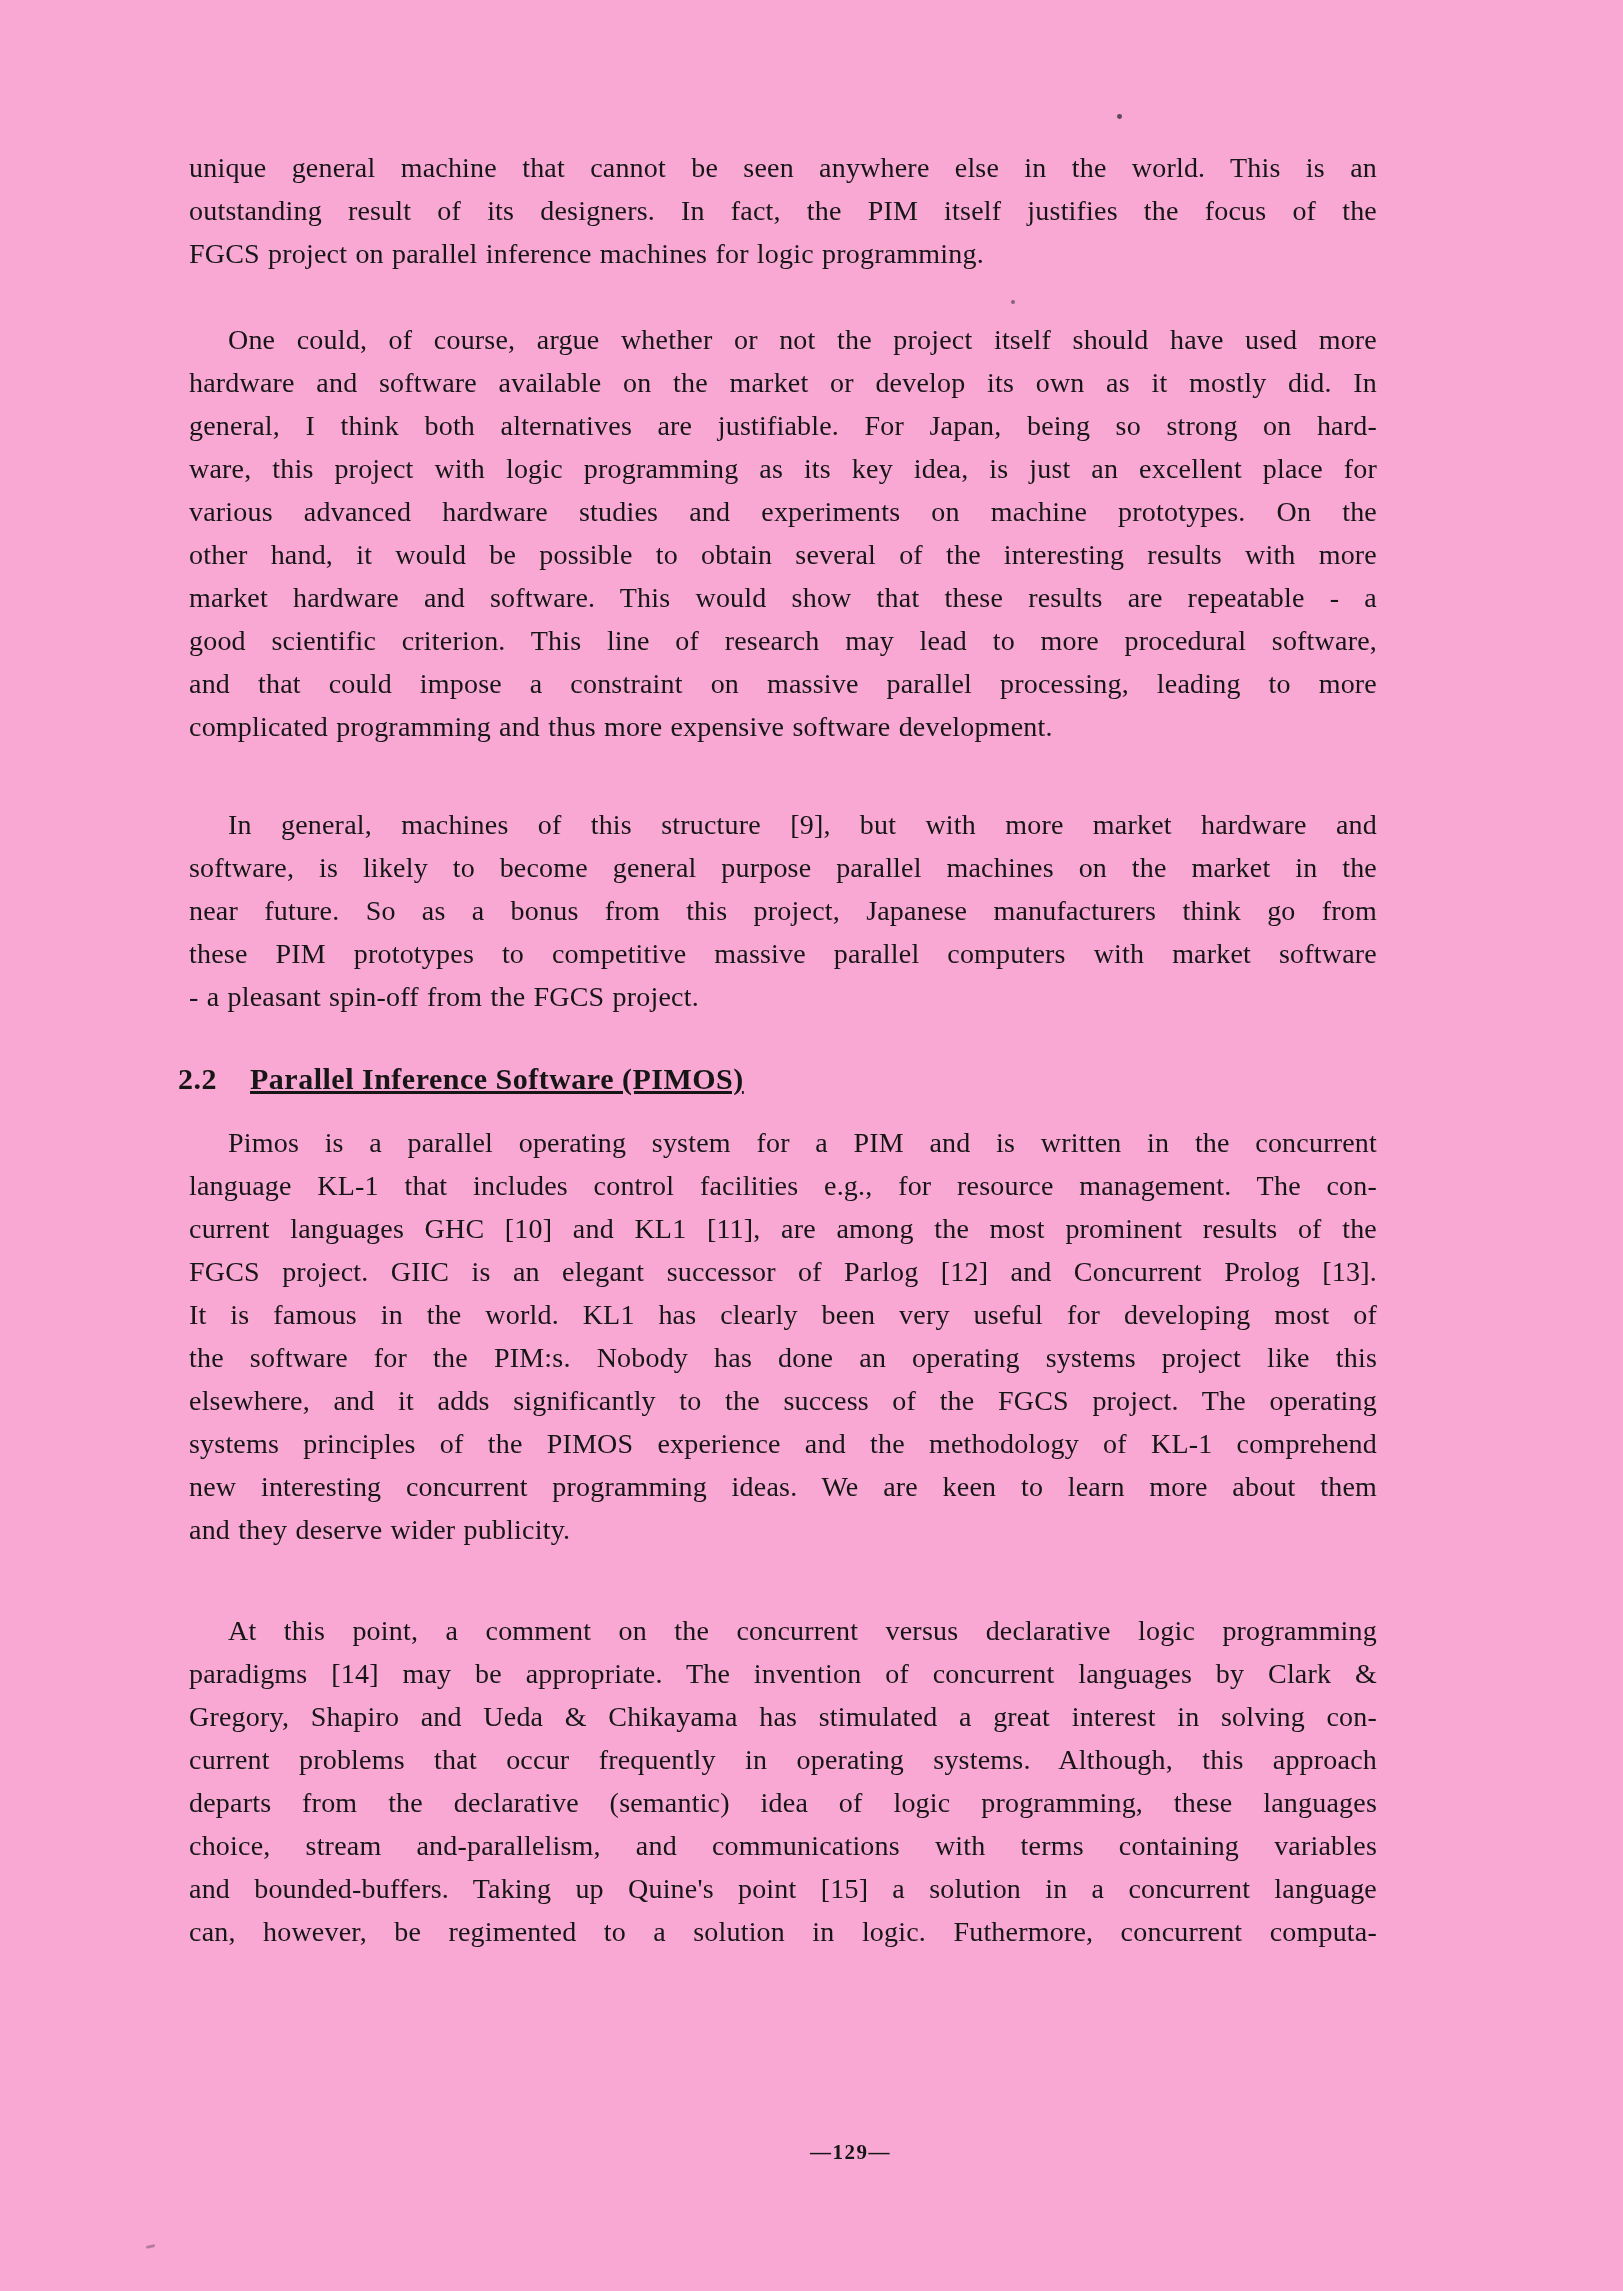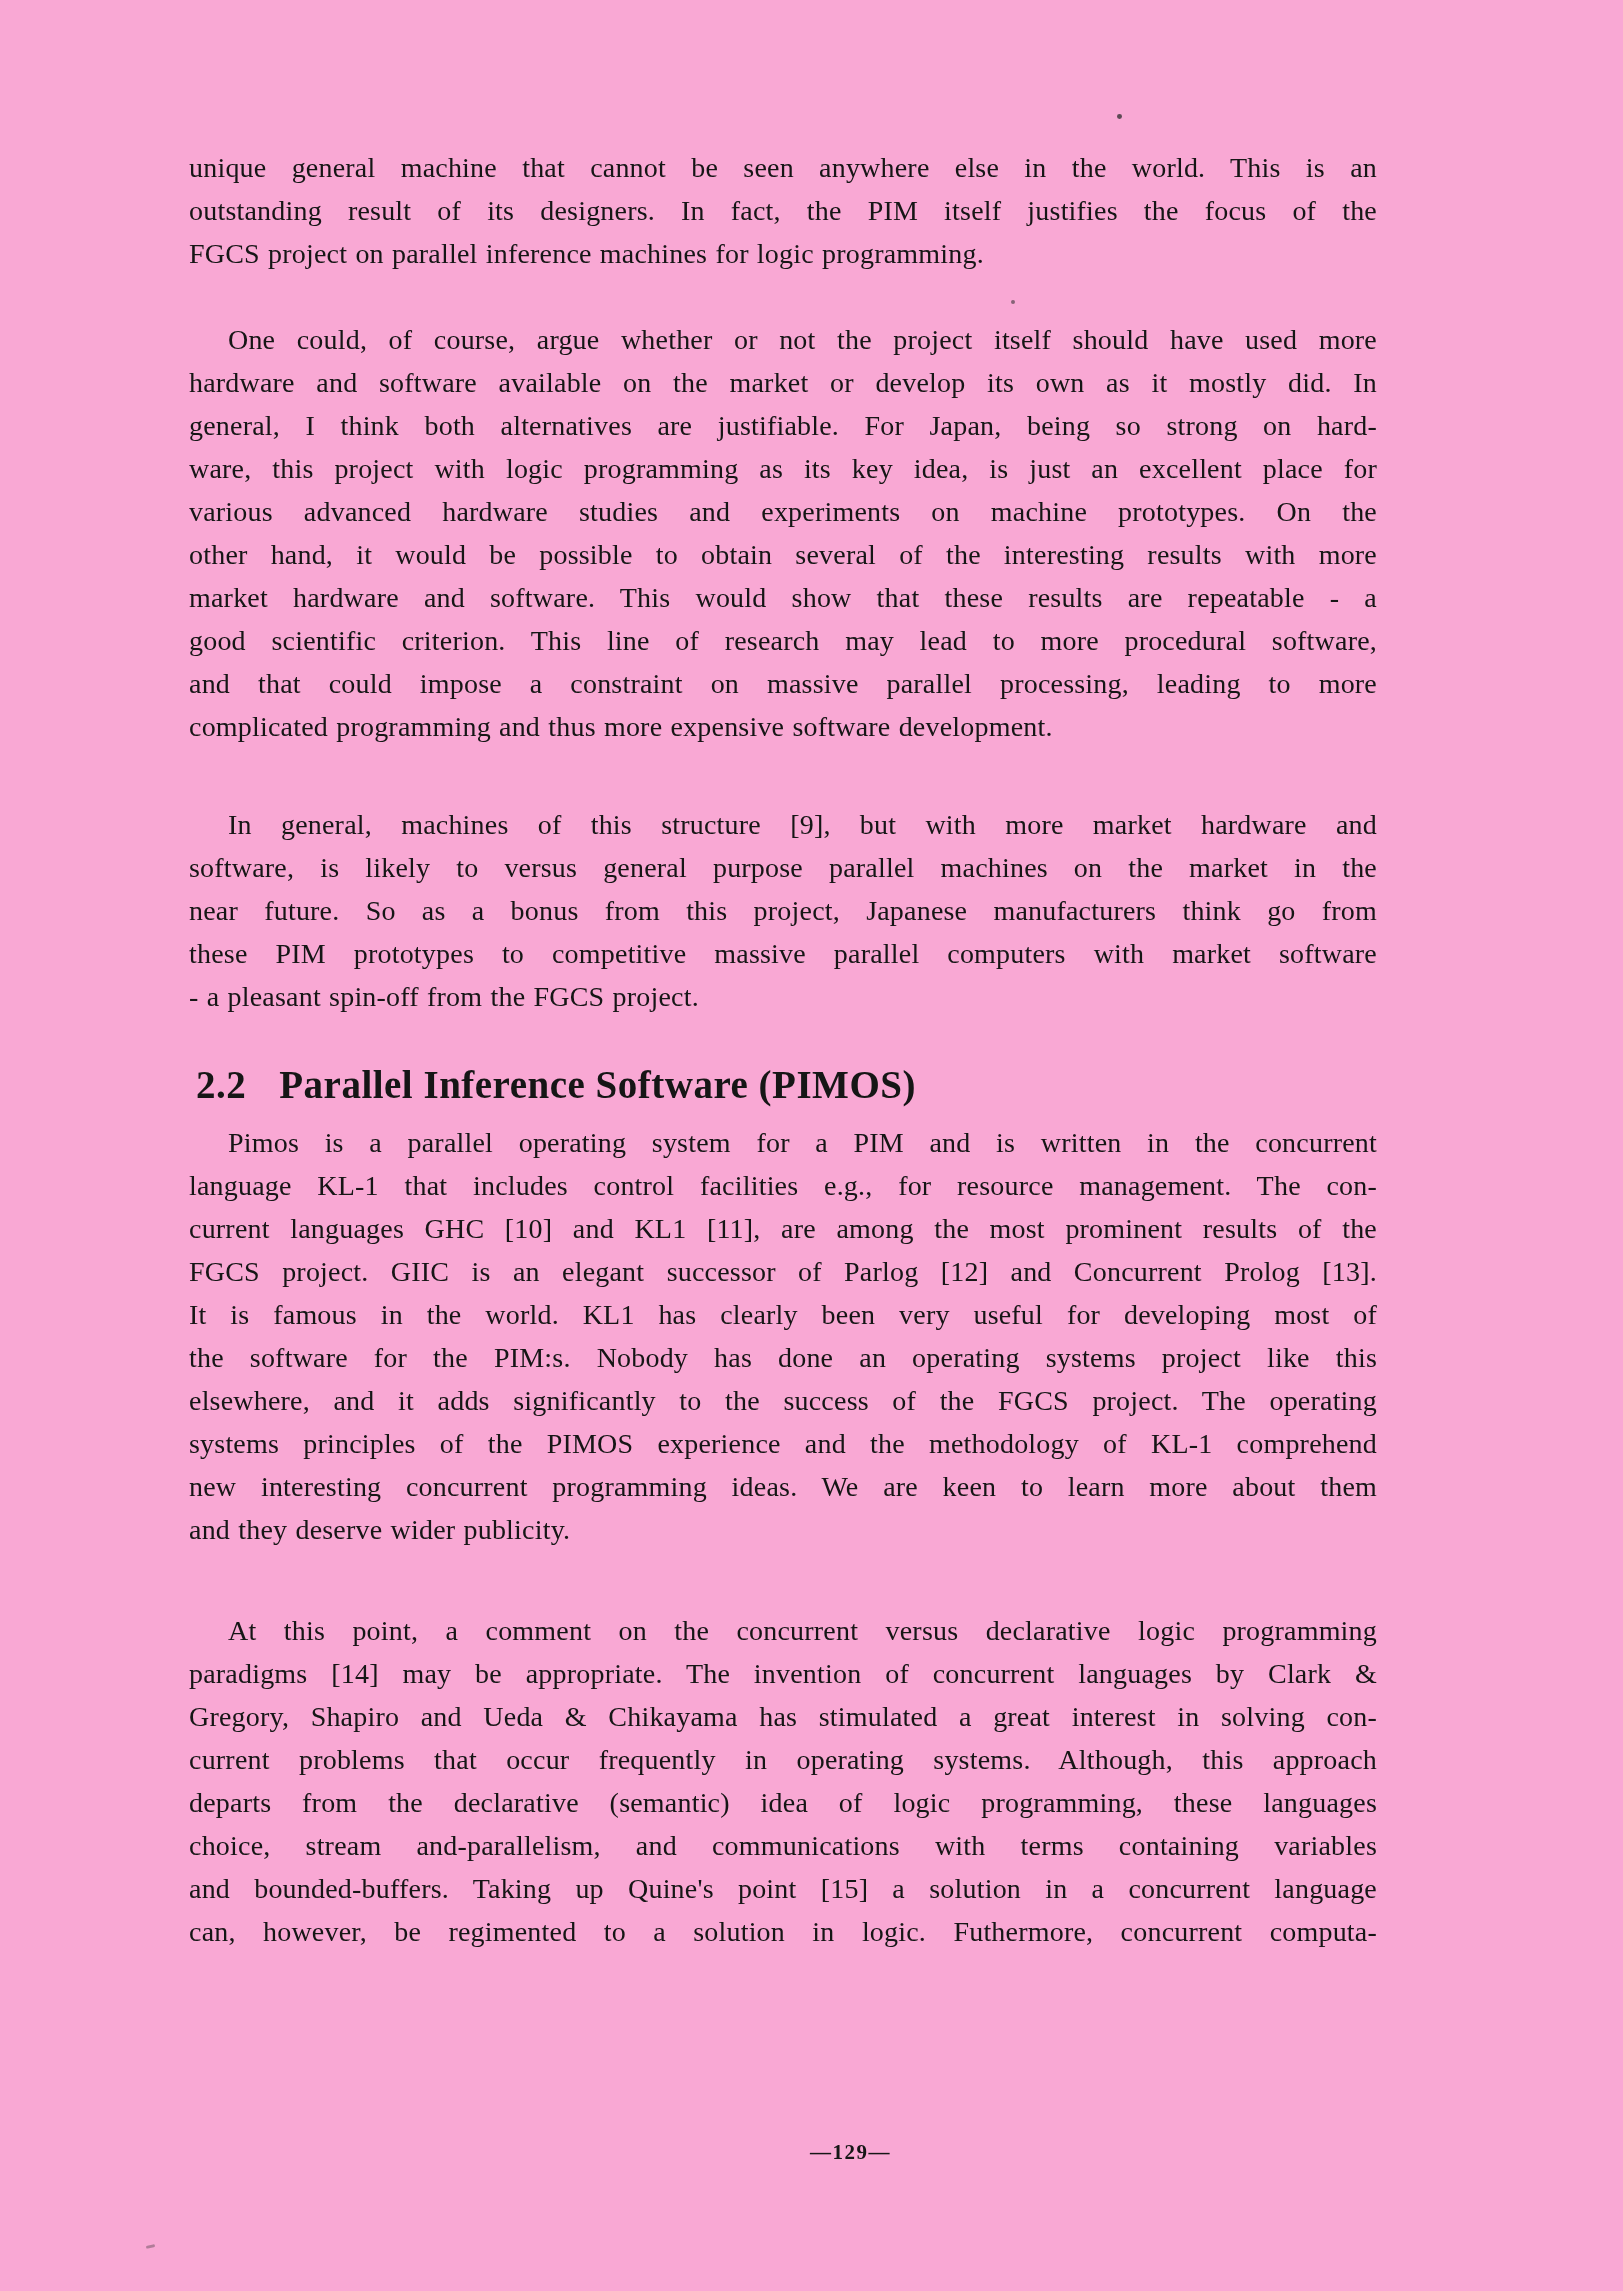--- a/index.html
+++ b/index.html
@@ -32,26 +32,27 @@
     word-spacing: 1px;
   }
   .line.plain {
     text-align-last: left;
   }
   .line.indent {
     text-indent: 39px;
   }
   .heading {
     position: absolute;
-    left: 196px;
+    left: 178px;
     top: 1062px;
-    font-size: 39px;
+    font-size: 30px;
     font-weight: bold;
     letter-spacing: 0.5px;
     white-space: nowrap;
+    text-decoration: underline;
   }
   .heading .num {
     display: inline-block;
     margin-right: 33px;
   }
   .footer-pageno {
     position: absolute;
     left: 777px;
     top: 2140px;
     width: 147px;
@@ -92,21 +93,21 @@
       <div class="line">various advanced hardware studies and experiments on machine prototypes. On the</div>
       <div class="line">other hand, it would be possible to obtain several of the interesting results with more</div>
       <div class="line">market hardware and software. This would show that these results are repeatable - a</div>
       <div class="line">good scientific criterion. This line of research may lead to more procedural software,</div>
       <div class="line">and that could impose a constraint on massive parallel processing, leading to more</div>
       <div class="line plain">complicated programming and thus more expensive software development.</div>
     </div>
 
   <div class="para" style="top:803px">
       <div class="line indent">In general, machines of this structure [9], but with more market hardware and</div>
-      <div class="line">software, is likely to versus general purpose parallel machines on the market in the</div>
+      <div class="line">software, is likely to become general purpose parallel machines on the market in the</div>
       <div class="line">near future. So as a bonus from this project, Japanese manufacturers think go from</div>
       <div class="line">these PIM prototypes to competitive massive parallel computers with market software</div>
       <div class="line plain">- a pleasant spin-off from the FGCS project.</div>
     </div>
 
   <div class="heading">
     <span class="num">2.2</span><span>Parallel Inference Software (PIMOS)</span>
   </div>
 
   <div class="para" style="top:1121px">

